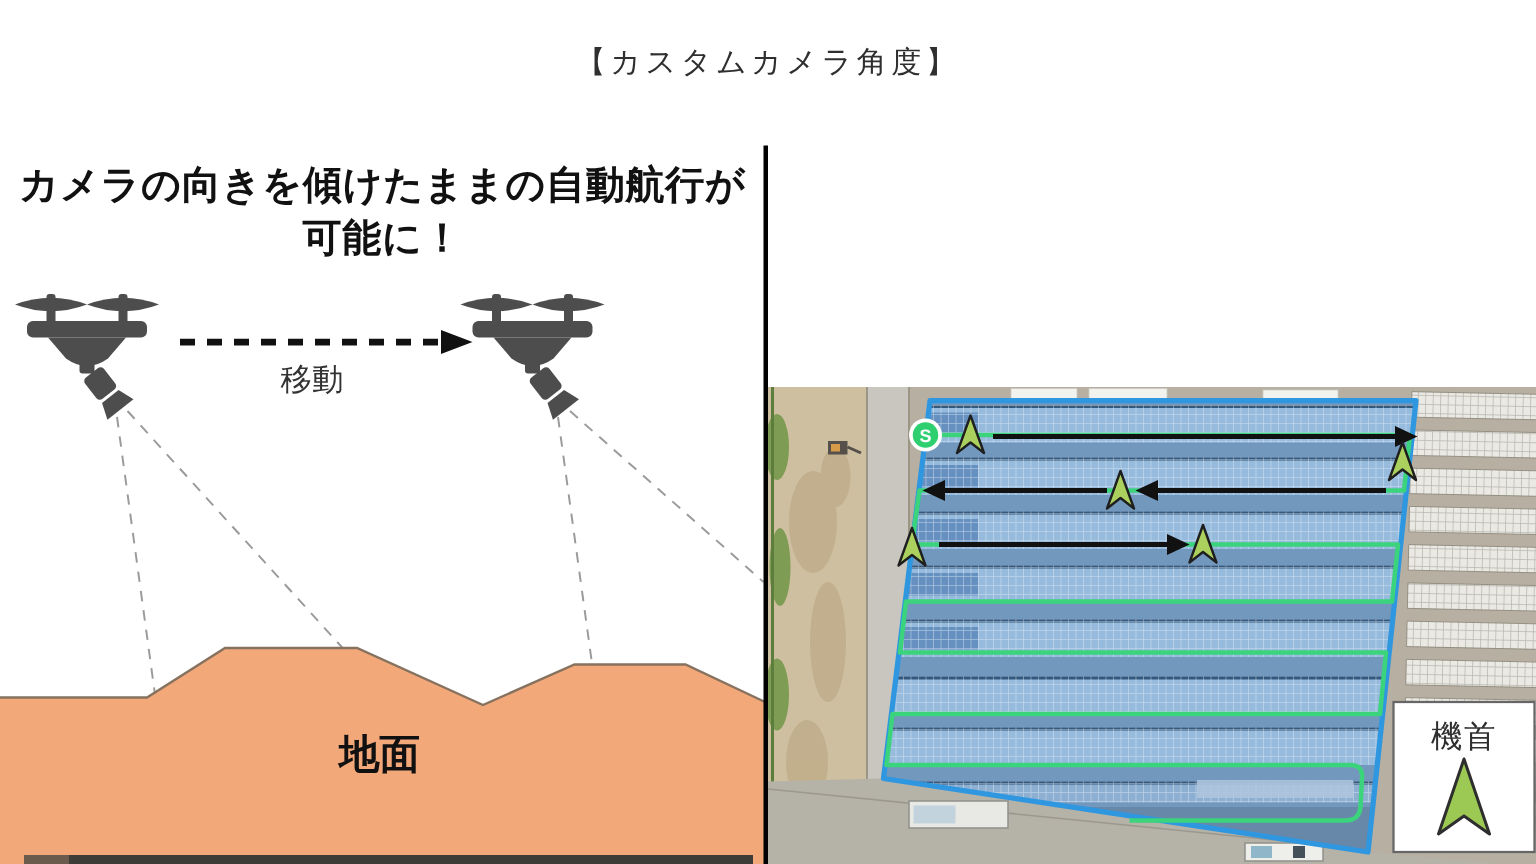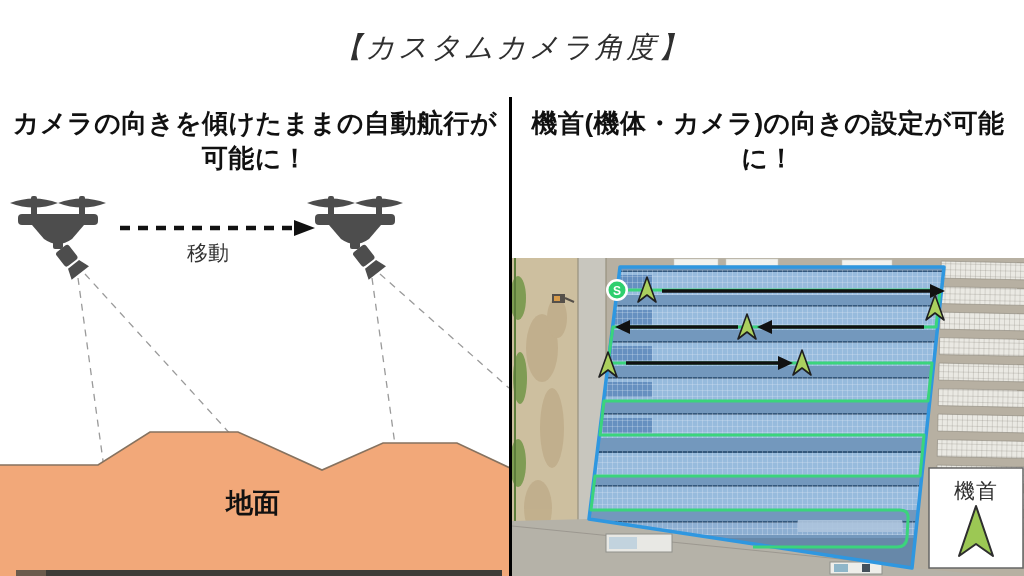--- a/index.html
+++ b/index.html
@@ -2,40 +2,39 @@
 <html><head>
 <meta charset="utf-8">
 <style>
   html,body{margin:0;padding:0;background:#e9e9e9;}
   .slide{
     position:relative;width:1024px;height:576px;background:#ffffff;
     overflow:hidden;font-family:"Liberation Sans","DejaVu Sans",sans-serif;
   }
   .title{
     position:absolute;left:0;top:28px;width:1024px;text-align:center;
-    font-size:29px;font-weight:400;letter-spacing:3px;color:#2f2f2f;font-style:italic;
+    font-size:20px;font-weight:400;letter-spacing:3px;color:#2f2f2f;
   }
   .heading{
     position:absolute;top:106px;font-size:26px;font-weight:bold;color:#111;
     text-align:center;letter-spacing:0.5px;
   }
   .heading.left{left:0;width:510px;}
   .heading.right{left:512px;width:512px;}
   .divider{position:absolute;left:509px;top:97px;width:3px;height:479px;background:#000;}
   svg.left-art{position:absolute;left:0;top:0;}
   svg.map{position:absolute;left:512px;top:258px;}
 </style>
 </head>
 <body>
 
 <div class="slide">
 
   <div class="title">【カスタムカメラ角度】</div>
   <div class="heading left">カメラの向きを傾けたままの自動航行が可能に！</div>
-  <div class="heading right">機首(機体・カメラ)の向きの設定が可能に！</div>
 
   <svg class="left-art" width="510" height="576" viewBox="0 0 510 576">
     <defs>
       <g id="drone" fill="#4d4d4d">
         <path d="M2,10 Q26,1 50,10 Q26,19 2,10 Z"></path>
         <rect x="23" y="3" width="6" height="7" rx="2"></rect>
         <rect x="23" y="10" width="6" height="12"></rect>
         <path d="M50,10 Q74,1 98,10 Q74,19 50,10 Z"></path>
         <rect x="71" y="3" width="6" height="7" rx="2"></rect>
         <rect x="71" y="10" width="6" height="12"></rect>

